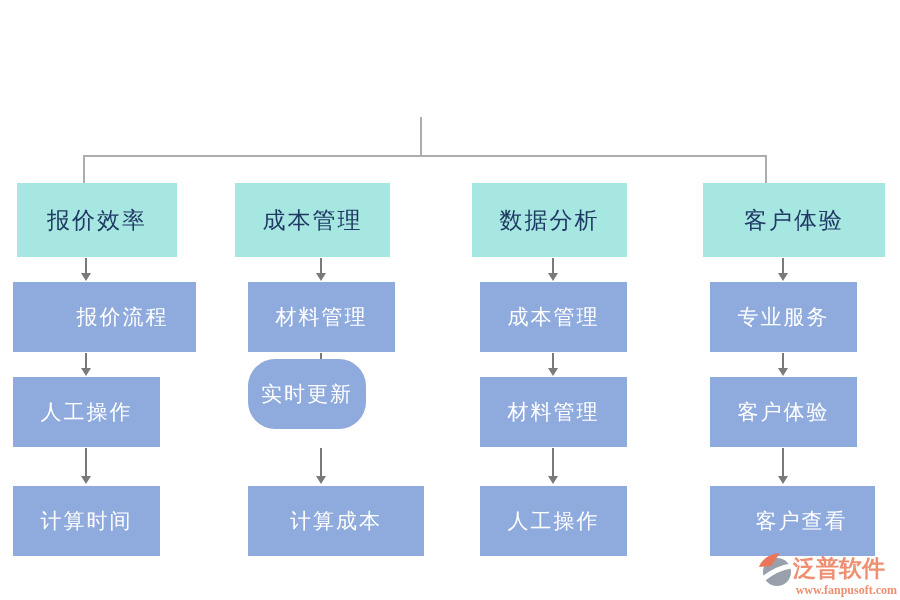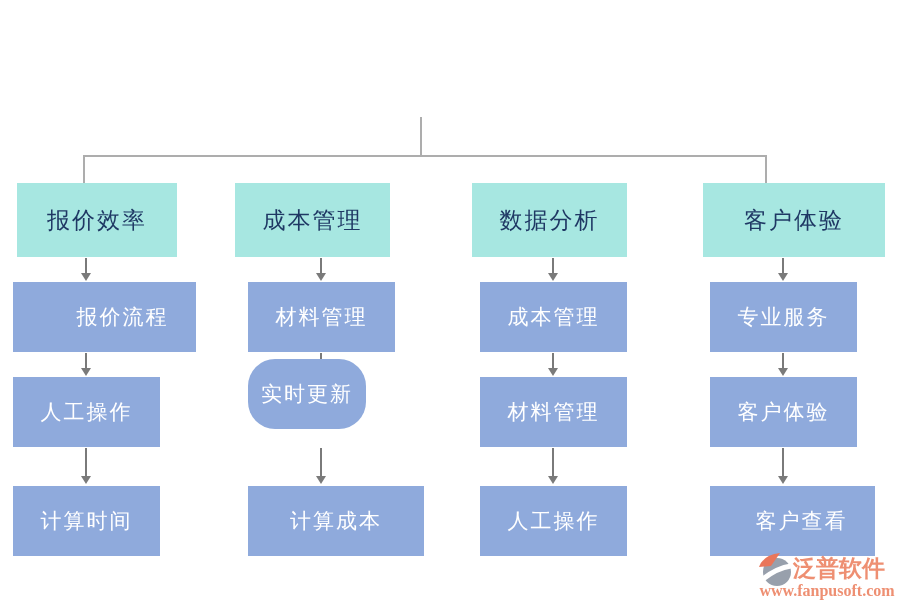--- a/index.html
+++ b/index.html
@@ -28,22 +28,22 @@
   }
   
   .arrow{position:absolute;width:12px;display:flex;flex-direction:column;align-items:center;}
   .arrow .shaft{width:2px;flex:1;background:var(--arrow,#7a7a7a);}
   .arrow .head{width:0;height:0;border-left:5px solid transparent;
     border-right:5px solid transparent;border-top:8px solid var(--arrow,#7a7a7a);}
   
   .watermark{position:absolute;left:757px;top:551px;width:140px;color:var(--watermark-text,#ee8f72);}
   .wm-row{display:flex;align-items:center;}
   .wm-brand{font-size:23px;font-weight:bold;line-height:26px;white-space:nowrap;}
-  .wm-url{font-size:16px;font-weight:bold;line-height:13px;margin-top:-3px;
-    text-align:center;white-space:nowrap;}
+  .wm-url{font-size:12px;font-weight:bold;line-height:13px;margin-top:-3px;
+    text-align:right;white-space:nowrap;}
 </style>
 </head>
 <body>
 
 <div class="stage" style="--title-text: #1f3864; --header-fill: #a7e7e1; --header-text: #1f3864; --item-fill: #8faadc; --item-text: #ffffff; --connector: #adadad; --arrow: #7a7a7a; --watermark-text: #ee8f72;">
 
 
   <div class="vline" style="left:420px;top:117px;height:38px;"></div>
   <div class="hline" style="left:83px;top:155px;width:684px;"></div>
   <div class="vline" style="left:83px;top:155px;height:28px;"></div>

